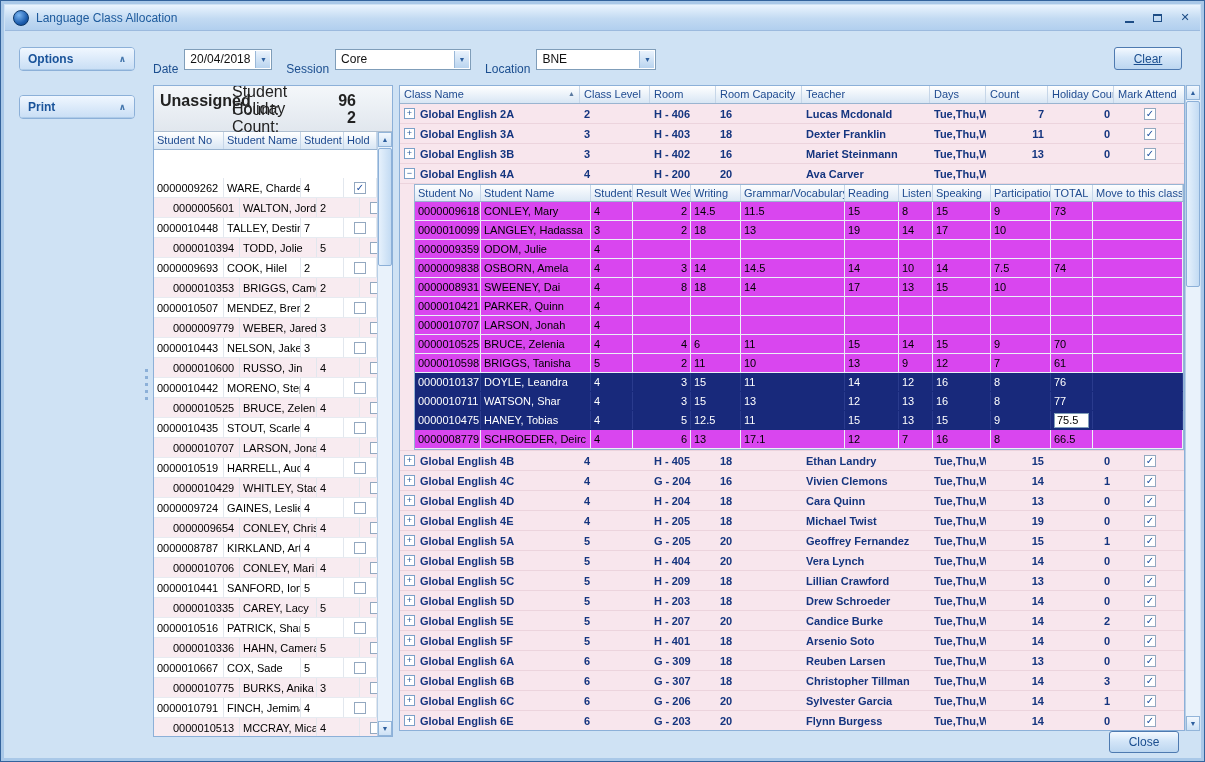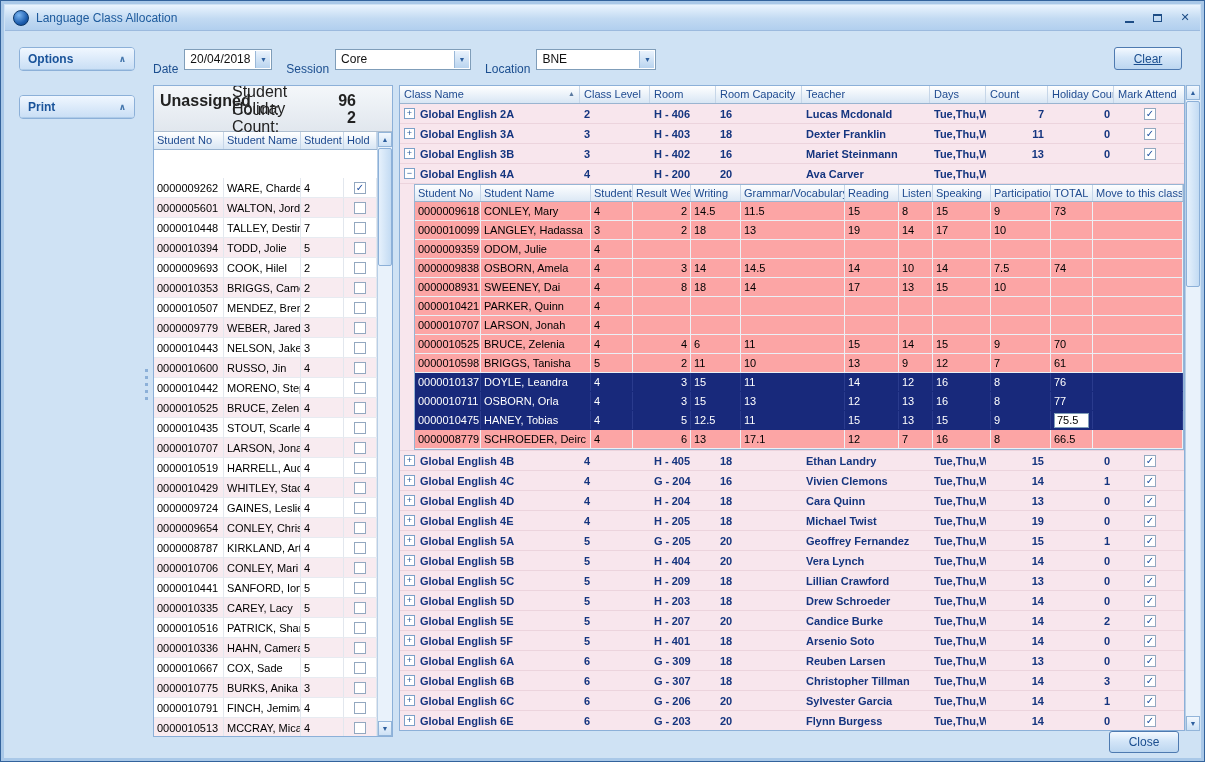--- a/index.html
+++ b/index.html
@@ -47,21 +47,21 @@
 .left-panel{position:absolute;left:152px;top:84px;width:240px;height:652px;background:#fff;border:1px solid #8cb0d8;overflow:hidden;}
 .un-info{position:absolute;left:0;right:0;top:0;height:46px;background:linear-gradient(#f4f7fa,#e1e7ee);border-bottom:1px solid #aebecf;padding:6px 6px 0;font-size:16px;color:#222;}
 .uline{display:flex;height:17px;align-items:center;}
 .uind{width:72px;flex:none;font-weight:bold;}
 .ulbl{width:96px;flex:none;}
 .uval{width:28px;text-align:right;font-weight:bold;}
 .lhead{position:absolute;left:0;right:15px;top:46px;height:18px;display:flex;background:linear-gradient(#ffffff,#d8e6f4);border-bottom:1px solid #9ab4d0;color:#1e4a8f;font-size:11px;}
 .lhead .lc{padding:2px 3px;border-right:1px solid #c6d6e8;overflow:hidden;white-space:nowrap;}
 .lbody{position:absolute;left:0;right:15px;top:64px;bottom:0;overflow:hidden;font-size:11px;margin-top:28px;}
 .lrow{display:flex;height:20px;border-bottom:1px solid #e7ebf1;background:#fff;}
-.lrow.alt{background:#f8ebf0;}
+.lrow.alt{background:#f8ebf0;padding-left:16px;}
 .lrow .lc{padding:0 3px;border-right:1px solid #e2e7ee;overflow:hidden;white-space:nowrap;display:flex;align-items:center;height:100%;}
 .lc-no{width:70px;flex:none}.lc-nm{width:77px;flex:none}.lc-lv{width:43px;flex:none}.lc-hd{width:33px;flex:none;justify-content:center;}
 
 .cb{width:12px;height:12px;border:1px solid #93a8c0;background:#fff;display:inline-flex;align-items:center;justify-content:center;font-size:10px;line-height:10px;color:#1d4d9e;cursor:pointer;}
 
 .vsb{position:absolute;right:0;width:15px;background:#e9f2fb;border-left:1px solid #b9cfe6;}
 .vsb .sbb{position:absolute;left:0;right:0;height:15px;background:linear-gradient(#f2f8fe,#cde1f5);border:1px solid #93b5d9;display:flex;align-items:center;justify-content:center;font-size:7px;color:#2e5f9e;cursor:pointer;}
 .vsb .sbb.top{top:0;}
 .vsb .sbb.bot{bottom:0;}
 .vsb .sbthumb{position:absolute;left:0;right:0;background:linear-gradient(90deg,#e6f1fc,#c3dbf3);border:1px solid #8cb0d8;border-radius:2px;cursor:pointer;}
@@ -80,21 +80,21 @@
 .crow{display:flex;height:20px;background:#f8e6ed;border-bottom:1px solid #ecd4dd;color:#15357f;font-weight:bold;}
 .crow .rc{padding:0 4px;overflow:hidden;white-space:nowrap;display:flex;align-items:center;height:100%;}
 .crow .num{justify-content:flex-end;}
 .crow .ctr{justify-content:center;}
 .exp{width:11px;height:11px;border:1px solid #7ba0c8;background:#fff;color:#2e5f9e;font-size:9px;line-height:9px;display:inline-flex;align-items:center;justify-content:center;margin-right:5px;flex:none;font-weight:normal;cursor:pointer;}
 
 .dwrap{background:#f8e6ed;padding-left:14px;border-bottom:1px solid #ecd4dd;}
 .dgrid{background:#fff;border:1px solid #96b4d4;width:770px;}
 .dhead{display:flex;height:17px;background:linear-gradient(#fdfeff,#dce8f5);border-bottom:1px solid #9ab4d0;color:#1e4a8f;}
 .dhead .dc{padding:2px 3px;border-right:1px solid #c6d6e8;overflow:hidden;white-space:nowrap;}
-.drow{display:flex;height:19px;background:#fca5a5;border-bottom:1px solid #eaf0f6;color:#000;}
+.drow{display:flex;height:19px;background:#d946ef;border-bottom:1px solid #eaf0f6;color:#000;}
 .drow .dc{padding:0 3px;border-right:1px solid #edf1f6;overflow:hidden;white-space:nowrap;display:flex;align-items:center;height:100%;}
 .drow.sel{background:#18297b;color:#fff;border-bottom-color:#18297b;}
 .drow.sel .dc{border-right-color:#2a3b8d;}
 .drow .d3{justify-content:flex-end;}
 .d0{width:66px;flex:none}.d1{width:110px;flex:none}.d2{width:42px;flex:none}.d3{width:58px;flex:none}.d4{width:50px;flex:none}.d5{width:104px;flex:none}.d6{width:54px;flex:none}.d7{width:34px;flex:none}.d8{width:58px;flex:none}.d9{width:60px;flex:none}.d10{width:42px;flex:none}.d11{width:90px;flex:none}
 .editcell{background:#fff;border:1px solid #7f9db9;color:#000;padding:0 2px;height:15px;display:flex;align-items:center;width:100%;font-size:11px;}
 </style>
 </head>
 <body>
 
@@ -643,21 +643,21 @@
                 <span class="dc d5">11</span>
                 <span class="dc d6">14</span>
                 <span class="dc d7">12</span>
                 <span class="dc d8">16</span>
                 <span class="dc d9">8</span>
                 <span class="dc d10">76</span>
                 <span class="dc d11"></span>
               </div>
               <div class="drow sel">
                 <span class="dc d0">0000010711</span>
-                <span class="dc d1">OSBORN, Orla</span>
+                <span class="dc d1">WATSON, Shar</span>
                 <span class="dc d2">4</span>
                 <span class="dc d3">3</span>
                 <span class="dc d4">15</span>
                 <span class="dc d5">13</span>
                 <span class="dc d6">12</span>
                 <span class="dc d7">13</span>
                 <span class="dc d8">16</span>
                 <span class="dc d9">8</span>
                 <span class="dc d10">77</span>
                 <span class="dc d11"></span>

